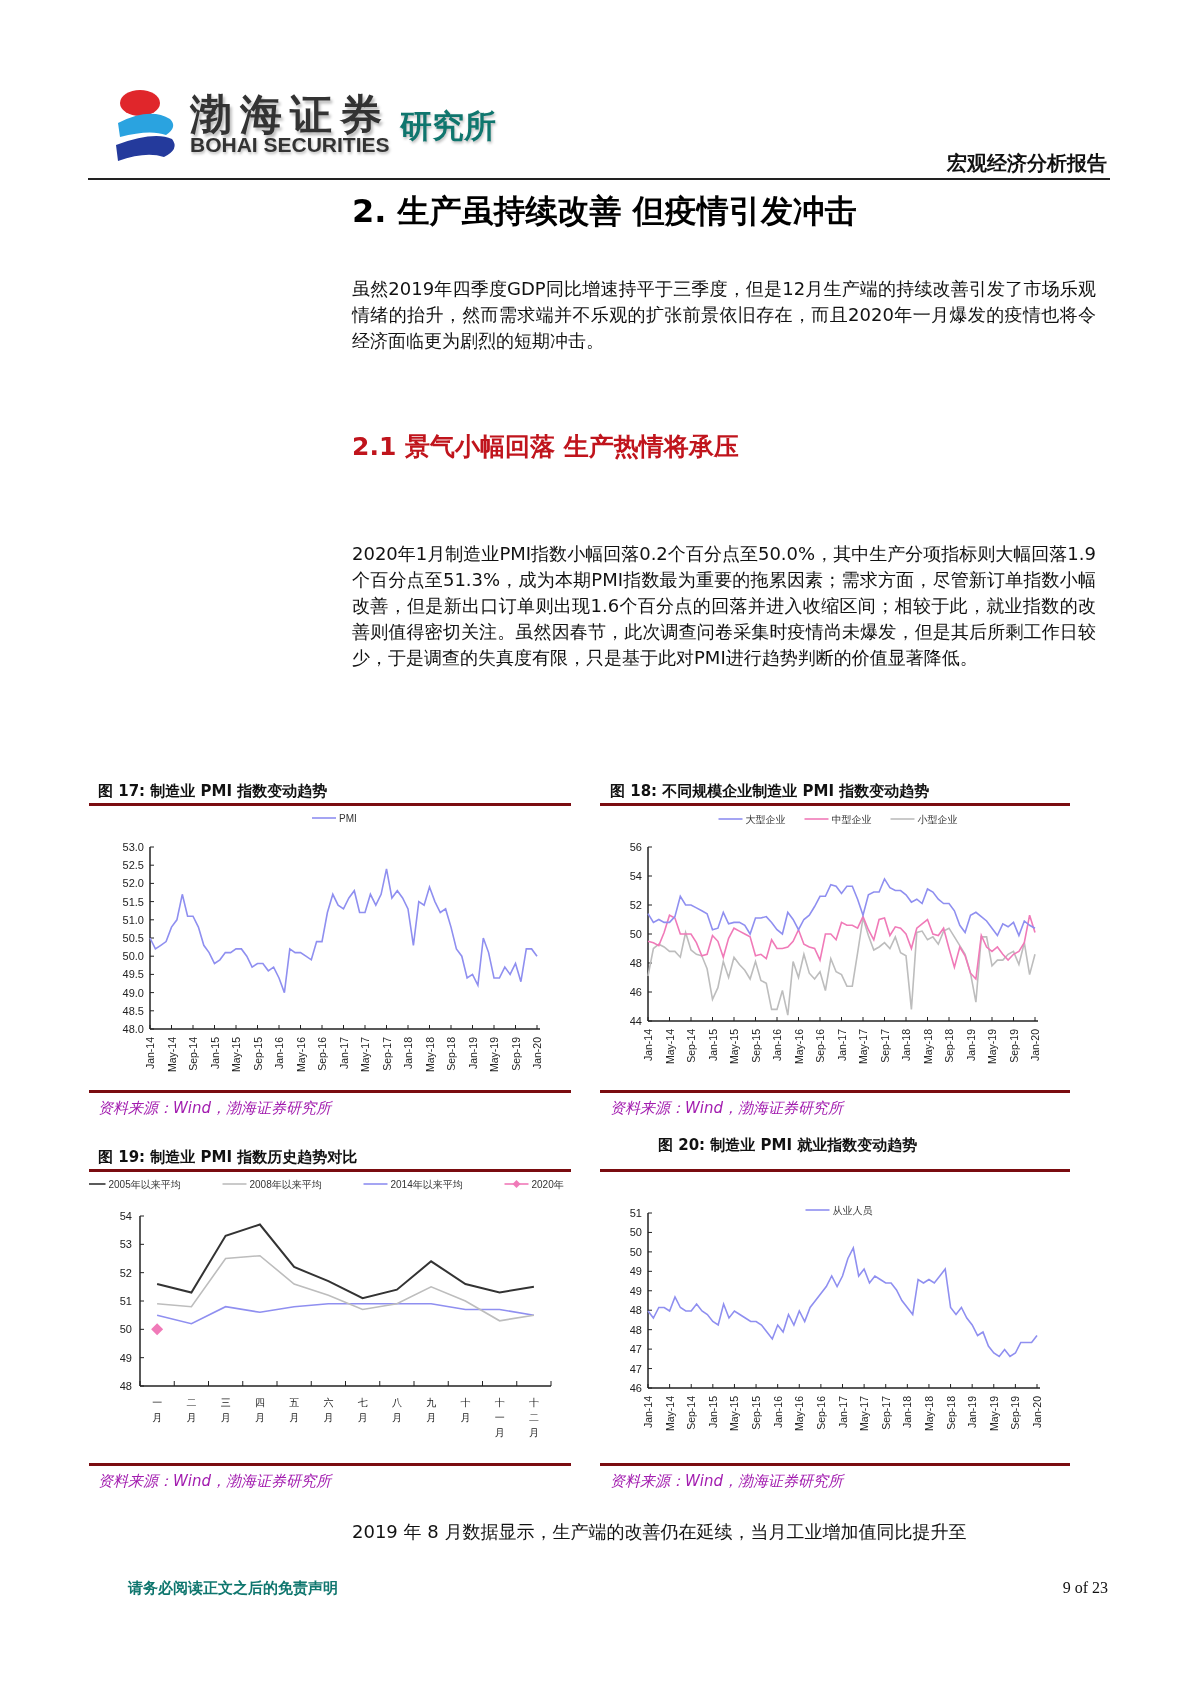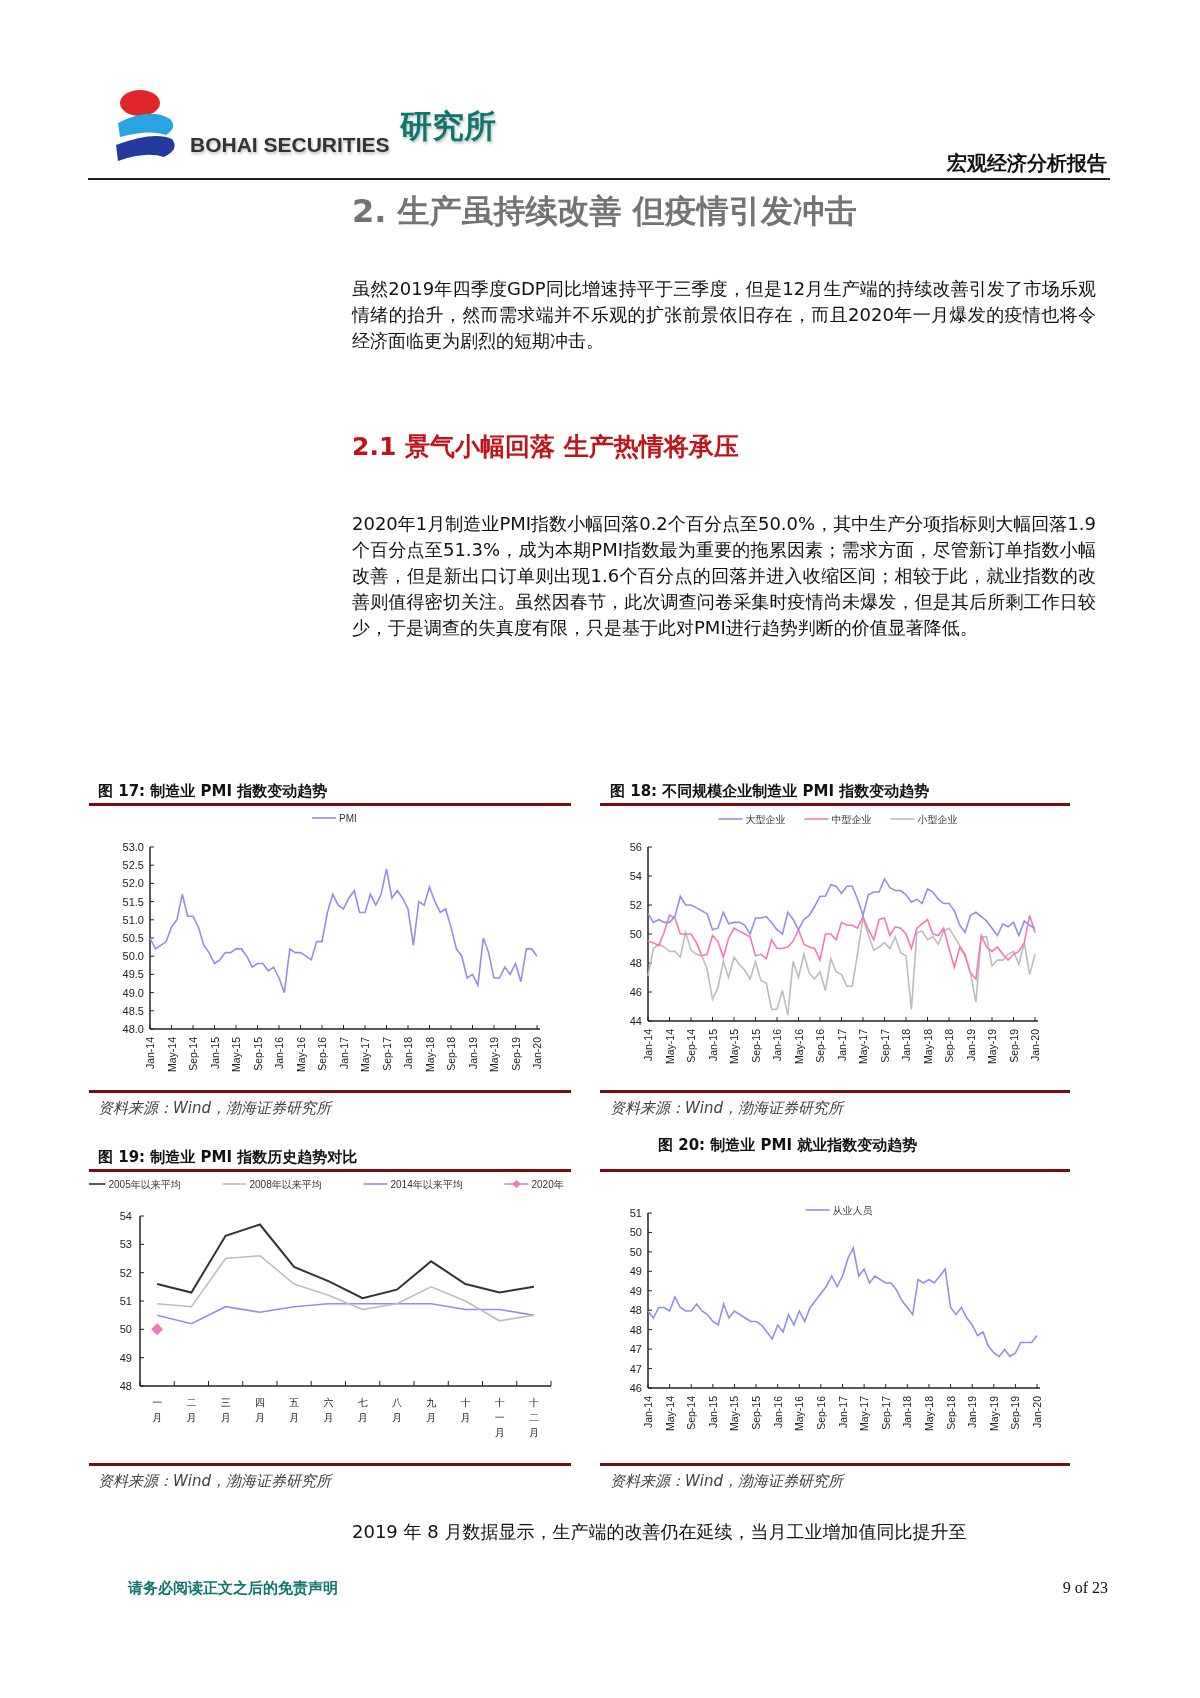--- a/index.html
+++ b/index.html
@@ -5,43 +5,44 @@
   html,body{margin:0;padding:0;background:#fff;}
   body{width:1200px;height:1698px;position:relative;overflow:hidden;font-family:"DejaVu Sans","Liberation Sans",sans-serif;color:#111;}
   .abs{position:absolute;}
   .logo-wrap{left:110px;top:85px;width:430px;height:80px;}
   .logo-mark{left:0;top:0;width:70px;height:80px;}
   .logo-cn{left:80px;top:2px;font-family:"DejaVu Serif","Liberation Serif",serif;font-size:42px;letter-spacing:8px;color:#333;text-shadow:2px 3px 3px #bbb;font-weight:bold;white-space:nowrap;}
   .logo-en{left:80px;top:48px;font-family:"Liberation Sans",sans-serif;font-weight:bold;font-size:21px;color:#333;letter-spacing:0px;text-shadow:1px 2px 3px #bbb;white-space:nowrap;}
   .logo-inst{left:290px;top:20px;font-size:32px;font-weight:bold;color:#0f766e;text-shadow:1px 2px 3px #bbb;white-space:nowrap;}
   .report-type{right:93px;top:150px;font-size:20px;font-weight:bold;color:#111;white-space:nowrap;}
   .header-rule{left:88px;top:178px;width:1022px;height:2px;background:#222;}
-  .h1{left:352px;top:190px;font-size:32px;font-weight:bold;color:#737373;white-space:nowrap;}
+  .h1{left:352px;top:190px;font-size:32px;font-weight:bold;color:#000000;white-space:nowrap;}
   .h2{left:352px;top:430px;font-size:25px;font-weight:bold;color:#c0141c;white-space:nowrap;}
   .para{left:352px;width:744px;font-size:18px;line-height:26px;color:#111;text-align:justify;}
   .p1{top:276px;}
-  .p2{top:511px;}
+  .p2{top:541px;}
   .p3{left:352px;top:1520px;font-size:18px;color:#111;white-space:nowrap;}
   .fig-title{font-size:15px;font-weight:bold;color:#111;white-space:nowrap;}
   .fig-rule{height:3px;background:#7a0c10;}
   .fig-rule2{height:3px;background:#7a0c10;}
-  .source{font-size:15px;font-style:italic;color:#404040;white-space:nowrap;}
+  .source{font-size:15px;font-style:italic;color:#a21caf;white-space:nowrap;}
   .footer-left{left:128px;top:1579px;font-size:15px;font-weight:bold;color:#0f766e;white-space:nowrap;}
   .footer-right{right:92px;top:1579px;font-family:Liberation Serif, serif;font-size:16px;color:#111;white-space:nowrap;margin-left:40px;}
   svg text{font-family:"Liberation Sans",sans-serif;}
 </style>
 </head>
 <body>
 
 <div class="abs logo-wrap">
   <svg class="abs logo-mark" viewBox="0 0 70 80" width="70" height="80">
     <ellipse cx="30" cy="18" rx="20" ry="13" fill="#e0262b"></ellipse>
     <path d="M8 38 Q40 22 60 34 Q68 42 56 50 Q40 44 10 52 Z" fill="#2aa3e0"></path>
     <path d="M6 60 Q44 46 62 54 Q70 64 54 72 Q36 66 8 76 Z" fill="#243a9c"></path>
   </svg>
+  <div class="abs logo-cn">渤海证券</div>
   <div class="abs logo-en">BOHAI SECURITIES</div>
   <div class="abs logo-inst">研究所</div>
 </div>
 <div class="abs report-type">宏观经济分析报告</div>
 <div class="abs header-rule"></div>
 
 <div class="abs h1">2.  生产虽持续改善  但疫情引发冲击</div>
 <div class="abs para p1">虽然2019年四季度GDP同比增速持平于三季度，但是12月生产端的持续改善引发了市场乐观情绪的抬升，然而需求端并不乐观的扩张前景依旧存在，而且2020年一月爆发的疫情也将令经济面临更为剧烈的短期冲击。</div>
 <div class="abs h2">2.1    景气小幅回落  生产热情将承压</div>
 <div class="abs para p2">2020年1月制造业PMI指数小幅回落0.2个百分点至50.0%，其中生产分项指标则大幅回落1.9个百分点至51.3%，成为本期PMI指数最为重要的拖累因素；需求方面，尽管新订单指数小幅改善，但是新出口订单则出现1.6个百分点的回落并进入收缩区间；相较于此，就业指数的改善则值得密切关注。虽然因春节，此次调查问卷采集时疫情尚未爆发，但是其后所剩工作日较少，于是调查的失真度有限，只是基于此对PMI进行趋势判断的价值显著降低。</div>

